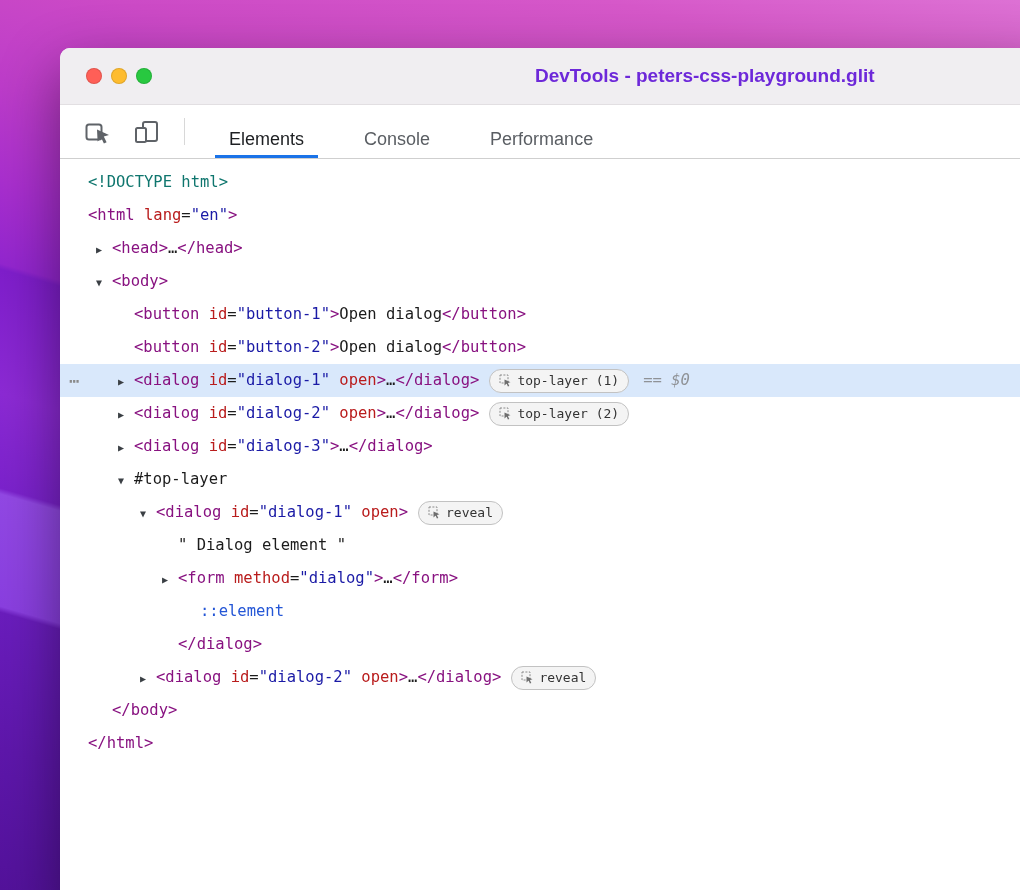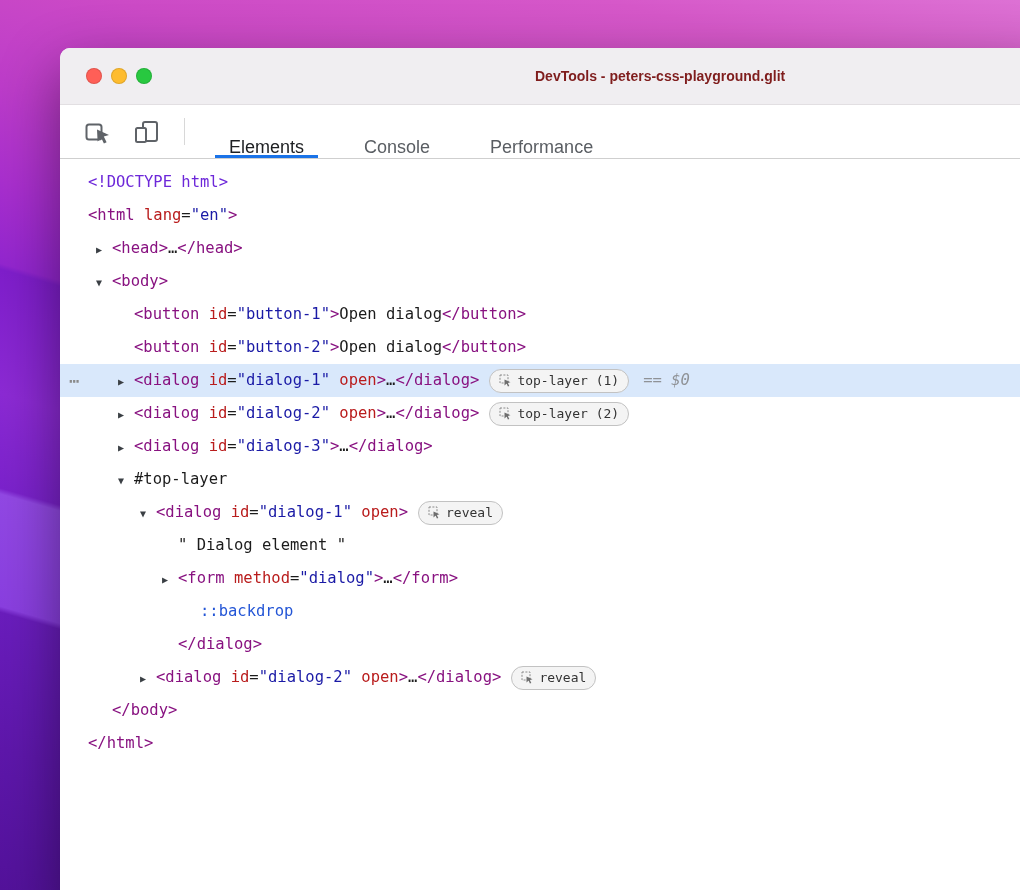--- a/index.html
+++ b/index.html
@@ -23,53 +23,53 @@
   }
   
   .titlebar{
     height:56px;background:#f0eef1;border-bottom:1px solid #e2dfe2;
     display:flex;align-items:center;position:relative;
   }
   .lights{display:flex;gap:9px;margin-left:26px;}
   .light{width:16px;height:16px;border-radius:50%;box-shadow:inset 0 0 0 1px rgba(0,0,0,.12);}
   .title{
     position:absolute;left:475px;top:0;line-height:56px;
-    font-weight:bold;font-size:14px;color:#7f1d1d;white-space:nowrap;
+    font-weight:bold;font-size:19px;color:#6d28d9;white-space:nowrap;
   }
   
   .toolbar{
     height:53px;background:#fff;border-bottom:1px solid #cfcfcf;
     display:flex;align-items:stretch;
   }
   .tool-icons{display:flex;align-items:center;gap:22px;padding-left:24px;}
   .icon-btn{display:flex;align-items:center;justify-content:center;cursor:default;}
   .divider{width:1px;background:#d8d8d8;margin:13px 14px 13px 24px;}
   .tabs{display:flex;}
   .tab{
-    padding:16px 30px;line-height:52px;font-size:18px;color:#5a5e63;
+    padding:8px 30px;line-height:52px;font-size:18px;color:#5a5e63;
     position:relative;white-space:nowrap;
   }
   .tab.active{color:#1d1f22;}
   .tab.active::after{
     content:"";position:absolute;left:16px;right:16px;bottom:0;height:3px;background:#1a73e8;
   }
   
   .tree{
     font-family:"DejaVu Sans Mono",monospace;font-size:15.5px;color:#1a1a1a;
     padding-top:7px;position:relative;
   }
   .row{height:33px;line-height:33px;white-space:nowrap;position:relative;}
   .row.selected{background:#d9e8fb;}
   .dots{position:absolute;left:9px;top:0;color:#8a8a8a;font-size:18px;letter-spacing:1px;}
   .arrow{display:inline-block;width:16px;font-size:10px;color:#3a3f44;}
   .seg.tag{color:#881280;}
   .seg.attr{color:#b91c1c;}
   .seg.val{color:#1a1aa6;}
   .seg.plain{color:#1c1c1c;}
-  .seg.gray{color:#6d28d9;}
+  .seg.gray{color:#0f766e;}
   .seg.pseudo{color:#2456d6;}
   .badge{
     display:inline-flex;align-items:center;gap:5px;height:22px;padding:0 9px;
     border:1px solid #c2c2c2;border-radius:12px;background:#f4f4f4;color:#333;
     font-size:13px;margin-left:10px;vertical-align:middle;
     font-family:"DejaVu Sans Mono",monospace;
   }
   .sufeq{margin-left:14px;color:#8f9296;}
   .sufvar{color:#8f9296;font-style:italic;}
 </style>
@@ -137,21 +137,21 @@
       <div class="row" style="padding-left: 58px;"><span class="arrow">▼</span><span class="seg plain">#top-layer</span></div>
       <div class="row" style="padding-left: 80px;"><span class="arrow">▼</span><span class="seg tag">&lt;dialog</span><span class="seg plain"> </span><span class="seg attr">id</span><span class="seg plain">=</span><span class="seg val">"dialog-1"</span><span class="seg plain"> </span><span class="seg attr">open</span><span class="seg tag">&gt;</span><span class="badge">
           <svg width="13" height="13" viewBox="0 0 13 13">
             <rect x="1" y="1" width="8" height="8" fill="none" stroke="#8a8a8a" stroke-dasharray="2 1.4"></rect>
             <path d="M5.5 5.5 L11.5 8.2 L8.9 8.9 L10.3 12 L8.9 12.6 L7.6 9.6 L5.5 11.5 Z" fill="#6e6e6e"></path>
           </svg>
           <span>reveal</span>
         </span></div>
       <div class="row" style="padding-left: 118px;"><span class="seg plain">" Dialog element "</span></div>
       <div class="row" style="padding-left: 102px;"><span class="arrow">▶</span><span class="seg tag">&lt;form</span><span class="seg plain"> </span><span class="seg attr">method</span><span class="seg plain">=</span><span class="seg val">"dialog"</span><span class="seg tag">&gt;</span><span class="seg plain">…</span><span class="seg tag">&lt;/form&gt;</span></div>
-      <div class="row" style="padding-left: 140px;"><span class="seg pseudo">::backdrop</span></div>
+      <div class="row" style="padding-left: 140px;"><span class="seg pseudo">::element</span></div>
       <div class="row" style="padding-left: 118px;"><span class="seg tag">&lt;/dialog&gt;</span></div>
       <div class="row" style="padding-left: 80px;"><span class="arrow">▶</span><span class="seg tag">&lt;dialog</span><span class="seg plain"> </span><span class="seg attr">id</span><span class="seg plain">=</span><span class="seg val">"dialog-2"</span><span class="seg plain"> </span><span class="seg attr">open</span><span class="seg tag">&gt;</span><span class="seg plain">…</span><span class="seg tag">&lt;/dialog&gt;</span><span class="badge">
           <svg width="13" height="13" viewBox="0 0 13 13">
             <rect x="1" y="1" width="8" height="8" fill="none" stroke="#8a8a8a" stroke-dasharray="2 1.4"></rect>
             <path d="M5.5 5.5 L11.5 8.2 L8.9 8.9 L10.3 12 L8.9 12.6 L7.6 9.6 L5.5 11.5 Z" fill="#6e6e6e"></path>
           </svg>
           <span>reveal</span>
         </span></div>
       <div class="row" style="padding-left: 52px;"><span class="seg tag">&lt;/body&gt;</span></div>
       <div class="row" style="padding-left: 28px;"><span class="seg tag">&lt;/html&gt;</span></div>

